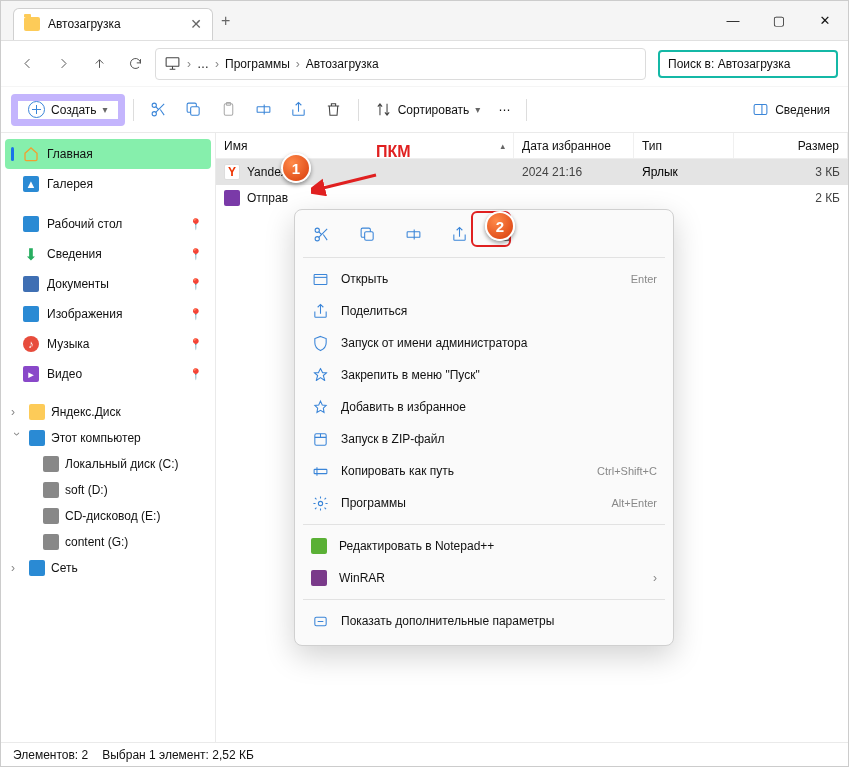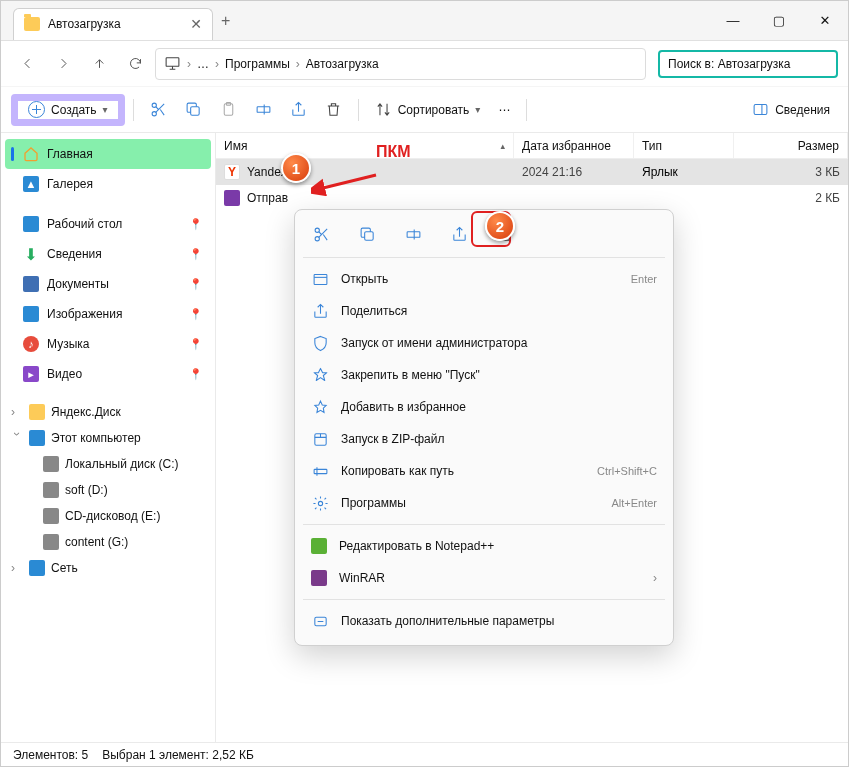--- a/index.html
+++ b/index.html
@@ -304,21 +304,21 @@
           <span>Отправ</span>
         </div>
       <div class="cell date"></div>
       <div class="cell type"></div>
       <div class="cell size">2 КБ</div>
     </div>
   </div>
 </div>
 
 <div class="status">
-  <span>Элементов: 5</span>
+  <span>Элементов: 2</span>
   <span>Выбран 1 элемент: 2,52 КБ</span>
 </div>
 
 <div class="ctx">
   <div class="ctx-quick">
     <div class="qbtn">
         <svg class="ico-svg" viewBox="0 0 24 24">
           <circle cx="6" cy="6" r="3"></circle>
           <circle cx="6" cy="18" r="3"></circle>
           <path d="M20 4L8.1 15.9M14.5 12L20 20M8.1 8.1L12 12"></path>

